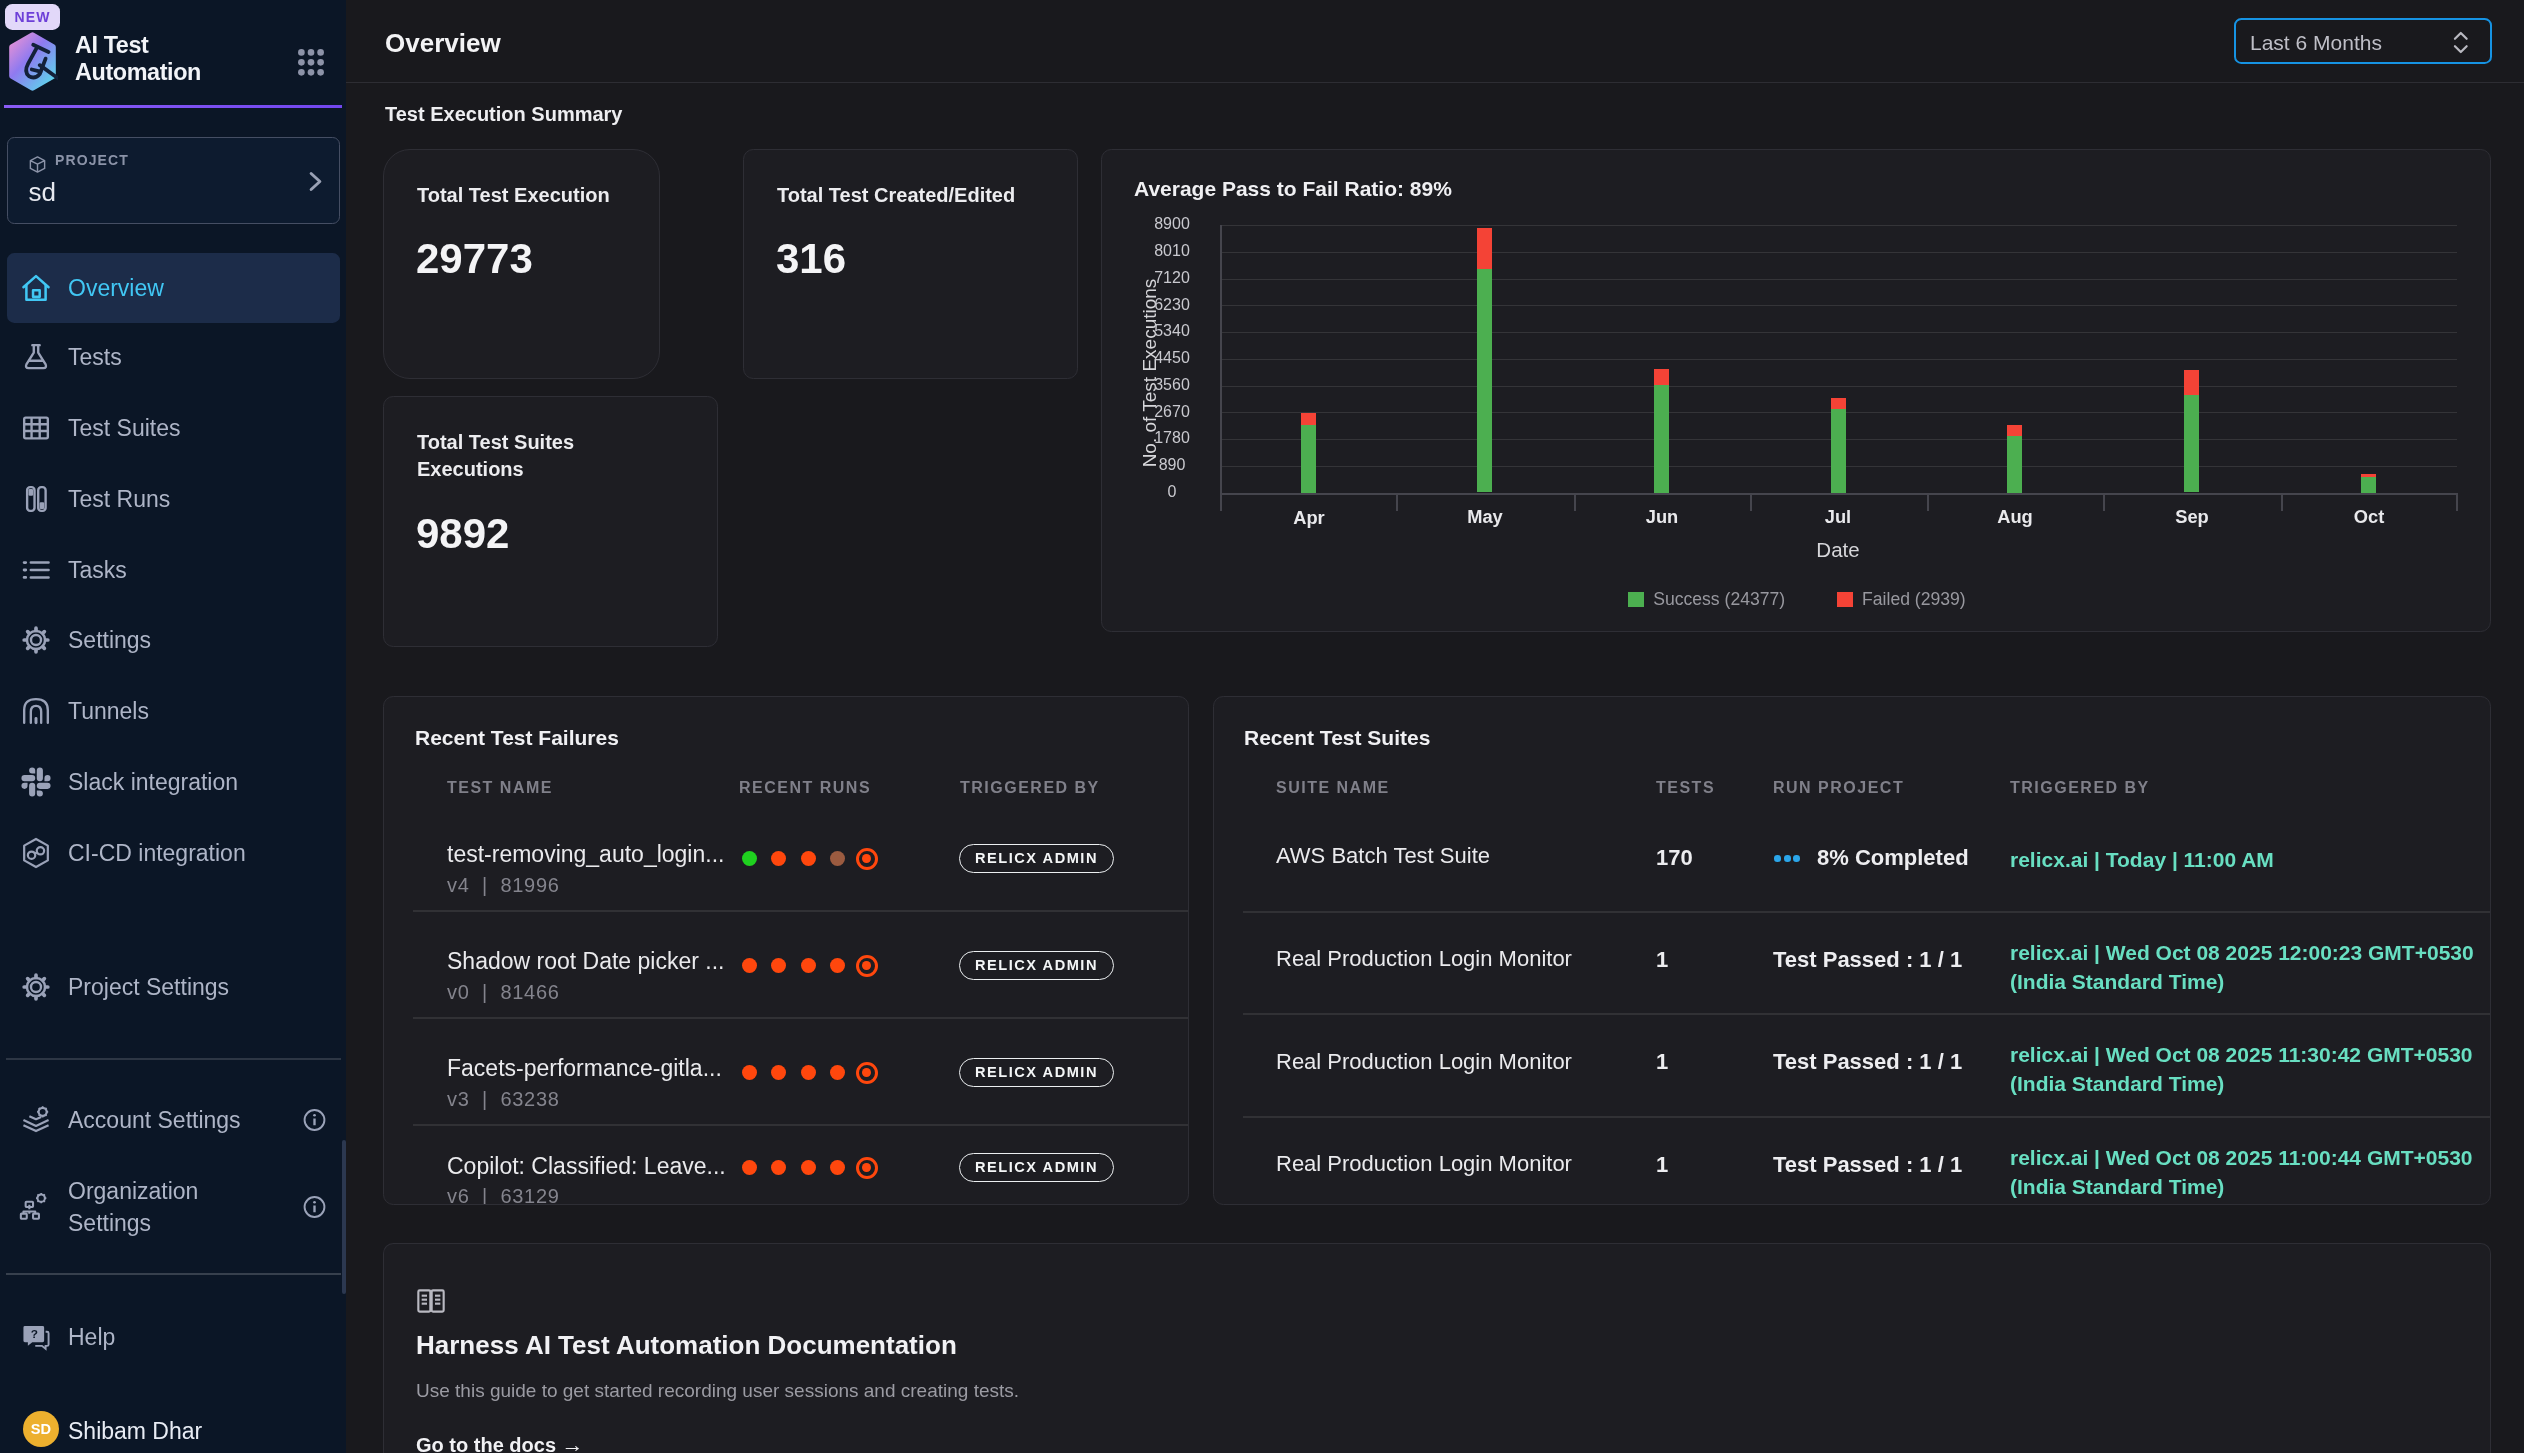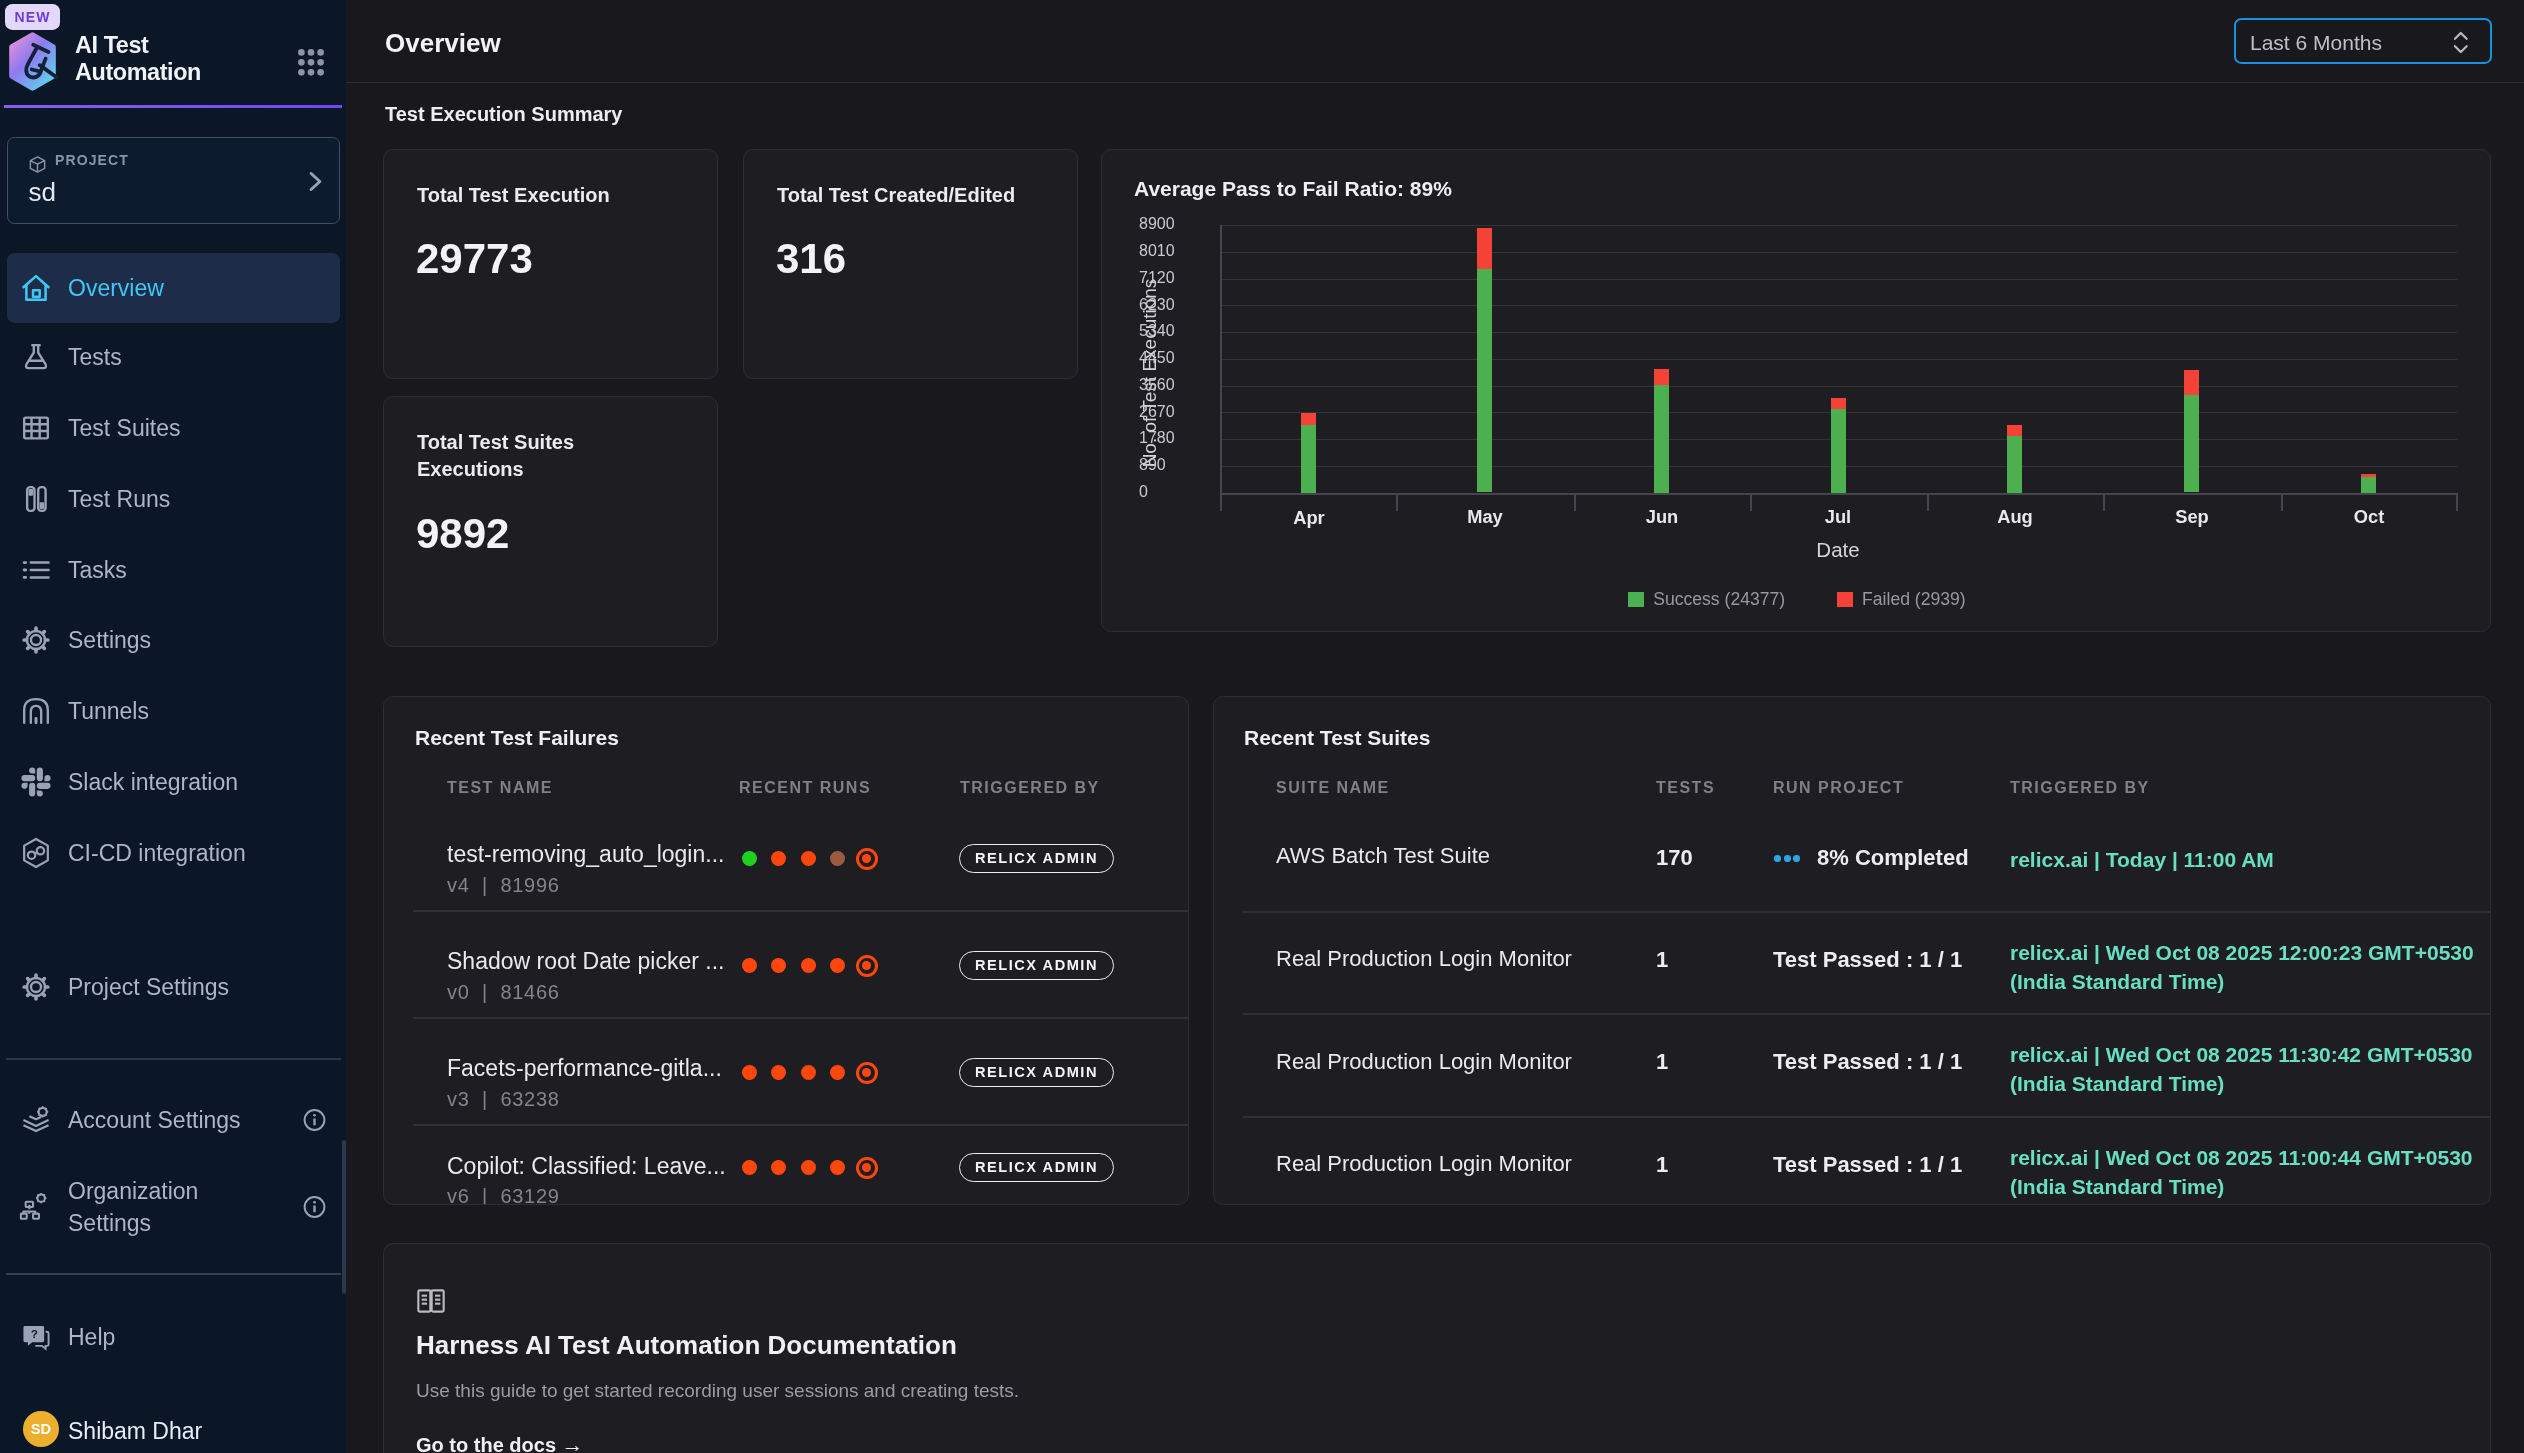--- a/index.html
+++ b/index.html
@@ -46,21 +46,21 @@
 .dot { position:absolute; width:15.4px; height:15.4px; border-radius:50%; }
 .ringdot { position:absolute; width:22px; height:22px; border-radius:50%; border:3.7px solid #ff470d; background:#1d1d22; }
 .ringdot i { position:absolute; left:2.9px; top:2.9px; width:8.8px; height:8.8px; border-radius:50%; background:#ff470d; }
 .pill { position:absolute; width:155px; height:29px; border:1.5px solid #eceff1; border-radius:15.4px; color:#f4f6f7; font-size:14.6px; font-weight:bold; letter-spacing:1.5px; text-align:center; line-height:27px; }
 .sname { position:absolute; font-size:22px; color:#eaeaed; white-space:nowrap; }
 .scell { position:absolute; font-size:22px; font-weight:bold; color:#ededf0; white-space:nowrap; }
 .teal { position:absolute; font-size:21px; font-weight:bold; color:#68dfc2; line-height:28.6px; white-space:nowrap; }
 .bdot { position:absolute; width:6.6px; height:6.6px; border-radius:50%; background:#2ba6ea; }
 
 
-.ylab { position:absolute; font-size:16px; color:#c9c9cf; text-align:left; width:66px; }
+.ylab { position:absolute; font-size:16px; color:#c9c9cf; text-align:center; width:66px; }
 .xlab { position:absolute; font-size:18.3px; font-weight:bold; color:#e9e9ec; text-align:center; width:88px; }
 .gline { position:absolute; height:0.7px; background:rgba(255,255,255,0.10); }
 .bar { position:absolute; width:15.4px; }
 </style>
 </head>
 <body>
 <div id="page">
 
 <div id="sidebar">
   <div class="newbadge">NEW</div>
@@ -249,21 +249,21 @@
     <div class="dropdown">
           <div class="droptext">Last 6 Months</div>
       <svg style="position:absolute; right:20.5px; top:10.3px;" width="17.6" height="25" viewBox="0 0 24 34" fill="none" stroke="#b9b9c1" stroke-width="3" stroke-linecap="round" stroke-linejoin="round">
         <path d="M4 12 L12 4 L20 12"></path>
             <path d="M4 22 L12 30 L20 22"></path>
       </svg>
     </div>
   </div>
   <div class="sectitle">Test Execution Summary</div>
 
-  <div class="card" style="left:37px; top:149px; width:335px; height:230px;">
+  <div class="card" style="left:37px; top:149px; width:277px; height:230px;border-radius:27px;">
     <div class="ctitle">Total Test Execution</div>
     <div class="cnum" style="top:85px;">29773</div>
   </div>
   <div class="card" style="left:397px; top:149px; width:335px; height:230px;">
     <div class="ctitle">Total Test Created/Edited</div>
     <div class="cnum" style="top:85px;">316</div>
   </div>
   <div class="card" style="left:37px; top:396px; width:335px; height:251px;">
     <div class="ctitle">Total Test Suites<br>Executions</div>
     <div class="cnum" style="top:113px;">9892</div>

